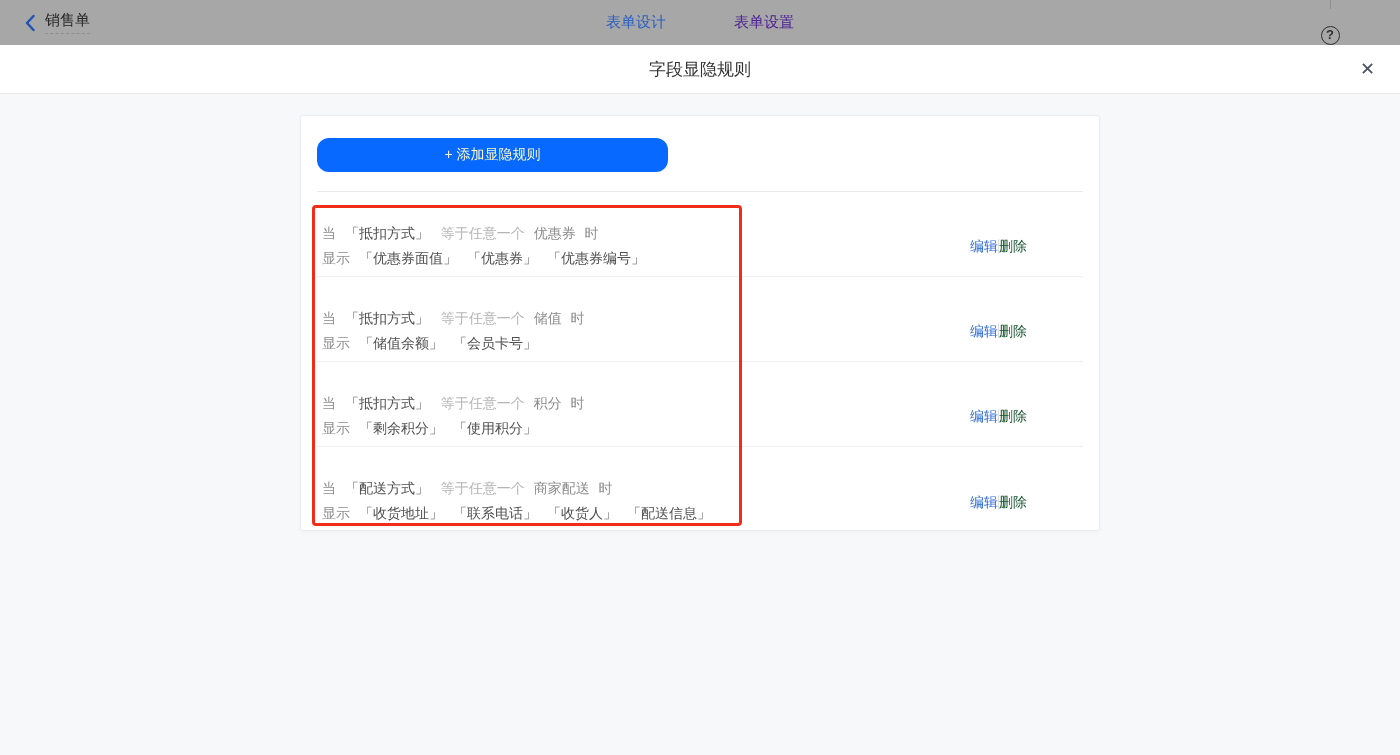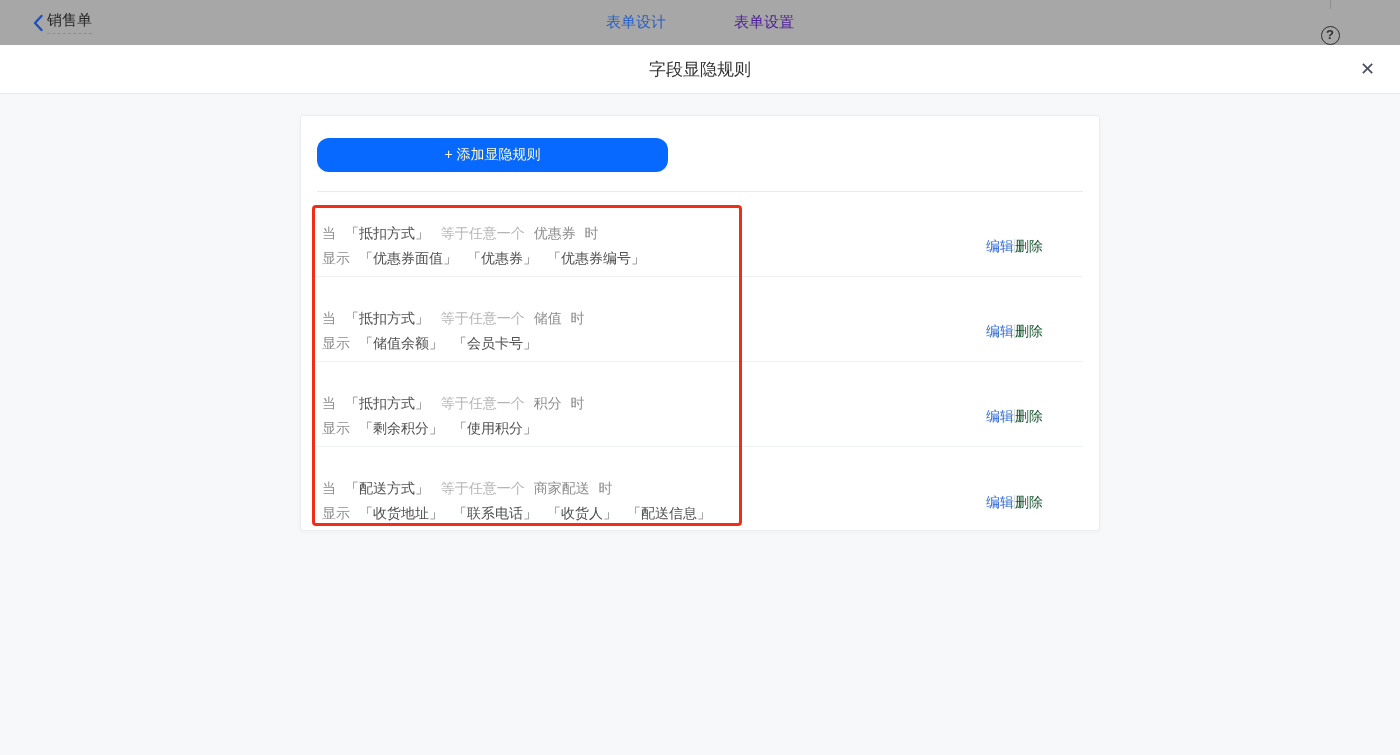--- a/index.html
+++ b/index.html
@@ -10,21 +10,21 @@
     background:#f7f8f9;
     overflow:hidden;
   }
 
   
   .app-header {
     position:absolute; top:0; left:0; width:1400px; height:45px;
     background:#a7a7a7;
     display:flex; align-items:center;
   }
-  .header-left { display:flex; align-items:center; padding-left:32px; gap:3px; }
+  .header-left { display:flex; align-items:center; padding-left:24px; gap:9px; }
   .back-chevron { display:flex; align-items:center; cursor:pointer; }
   .form-title {
     font-size:15px; color:#262626;
     padding-bottom:3px;
     border-bottom:1px dashed #8e8e8e;
     cursor:pointer;
   }
   .header-tabs {
     position:absolute; left:50%; top:0; transform:translateX(-50%);
     height:45px; display:flex; align-items:center; gap:68px;
@@ -95,21 +95,21 @@
   .rule-row:last-child { border-bottom:none; }
   .rule-text { flex:1; font-size:14px; }
   .rule-line1, .rule-line2 { line-height:25px; white-space:nowrap; }
   .seg { margin-right:5px; }
   .seg-gray { color:#8c8c8c; }
   .seg-light { color:#b5b5b5; }
   .field-name { color:#4f4f4f; margin-right:8px; }
   .show-fields .field-name { margin-right:10px; }
   .rule-actions {
     display:flex; align-items:center; 
-    margin-right:40px; margin-top:1px; line-height:20px;
+    margin-right:56px; margin-top:1px; line-height:20px;
   }
   .edit-link { font-size:14px; color:#2f6bd8; cursor:pointer; text-decoration:none; }
   .delete-link { font-size:14px; color:#14532d; cursor:pointer; text-decoration:none; }
   .action-divider { width:1px; height:14px; background:#dcdcdc; }
 
   
   .annotation-rect {
     position:absolute; left:312px; top:205px; width:430px; height:321px;
     border:3px solid #f12d19; border-radius:4px;
     pointer-events:none; z-index:5;

